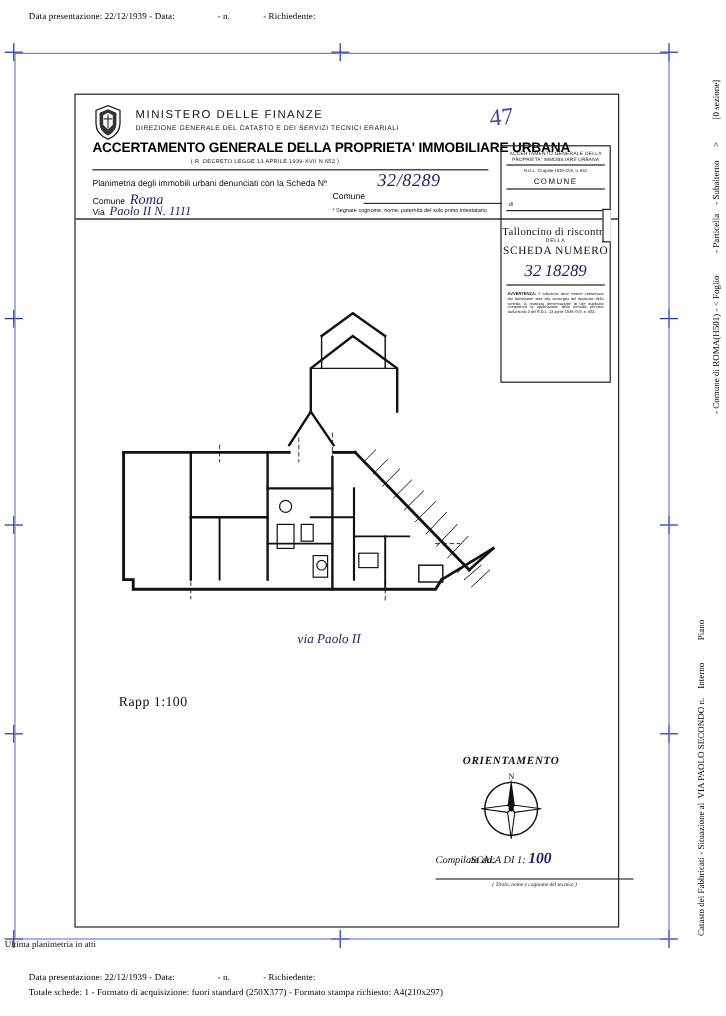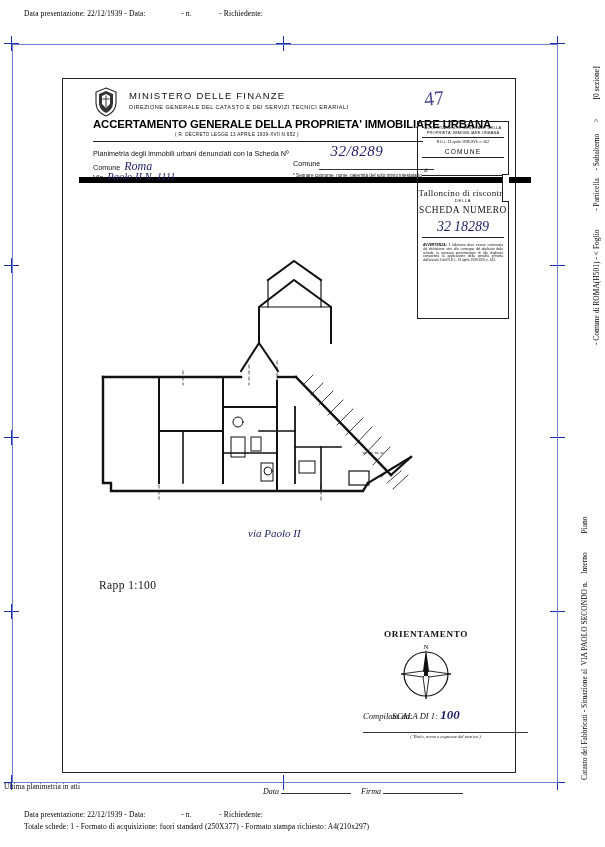--- a/index.html
+++ b/index.html
@@ -70,23 +70,23 @@
     width: 454px; height: 695px;
     background: #fff;
     border: 1px solid #222;
   }
   .sheet-inner {
     position: absolute; inset: 0;
   }
 
   
   .masthead {
-    position: absolute; left: 16px; top: 0; width: 100%;
+    position: absolute; left: 0; top: 0; width: 100%;
     height: 104px;
-    border-bottom: 6px solid #000000;
+    border-bottom: 1px solid #000000;
   }
   .crest {
     position: absolute; left: 14px; top: 8px;
     width: 26px; height: 30px;
   }
   .crest svg { display:block; }
   .min-title {
     position: absolute; left: 50px; top: 11px;
     font-family: "Liberation Sans", sans-serif;
     font-size: 9.5px; letter-spacing: 1.2px; color: #111;
@@ -219,21 +219,21 @@
     font-size: 11.5px; color: #111;
     letter-spacing: .4px;
   }
 
   
   .orient {
     position: absolute; left: 288px; top: 550px; width: 150px;
   }
   .orient-title {
     font-family: "Liberation Serif", serif;
-    font-weight: bold;
+    font-style: italic; font-weight: bold;
     font-size: 9.2px; letter-spacing: .6px; color: #111;
     text-align: center;
   }
   .compass { margin: 4px auto 0 auto; width: 62px; height: 62px; }
   .scala {
     font-family: "Liberation Serif", serif;
     font-style: italic; font-size: 8.6px; text-align: center; margin-top: 2px;
   }
   .scala .hs { font-size: 13px; color:#1c1c66; font-weight: bold;}
 
@@ -429,26 +429,19 @@
     </div>
   </div>
 
   <div class="compilata">
     <div>Compilata da:</div>
     <div class="sig-rule"></div>
     <div class="caption-small">( Titolo, nome e cognome del tecnico )</div>
   </div>
 
 
-  <div class="data-firma">
-    <span>Data</span>
-    <span class="l" style="width:70px"></span>
-    &nbsp;&nbsp;&nbsp;
-    <span>Firma</span>
-    <span class="l" style="width:80px"></span>
-  </div>
 
  </div>
 </div>
 
 <div class="last-note">Ultima planimetria in atti</div>
 <div class="meta-line" id="meta-bottom2">Data presentazione: 22/12/1939 - Data:                  - n.              - Richiedente:</div>
 <div class="meta-line" id="meta-bottom3">Totale schede: 1 - Formato di acquisizione: fuori standard (250X377) - Formato stampa richiesto: A4(210x297)</div>
 
 </body></html>

